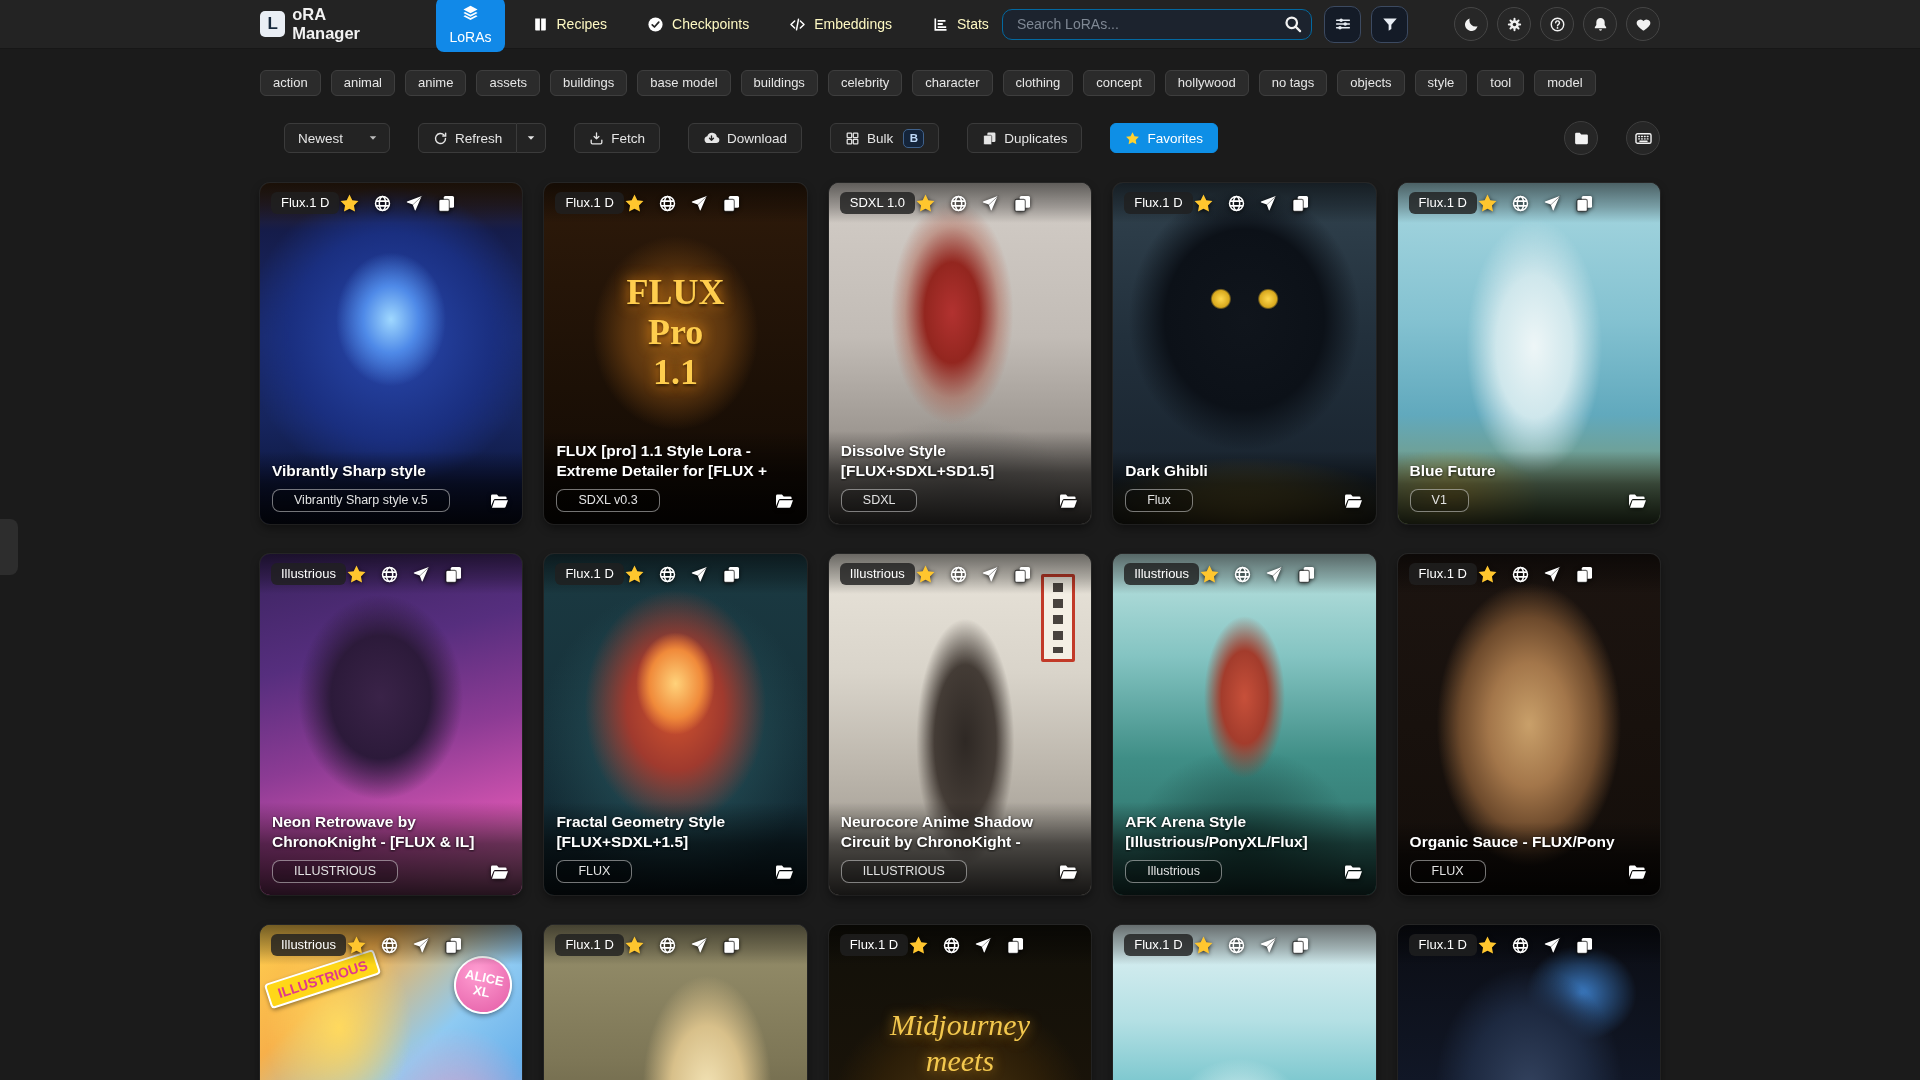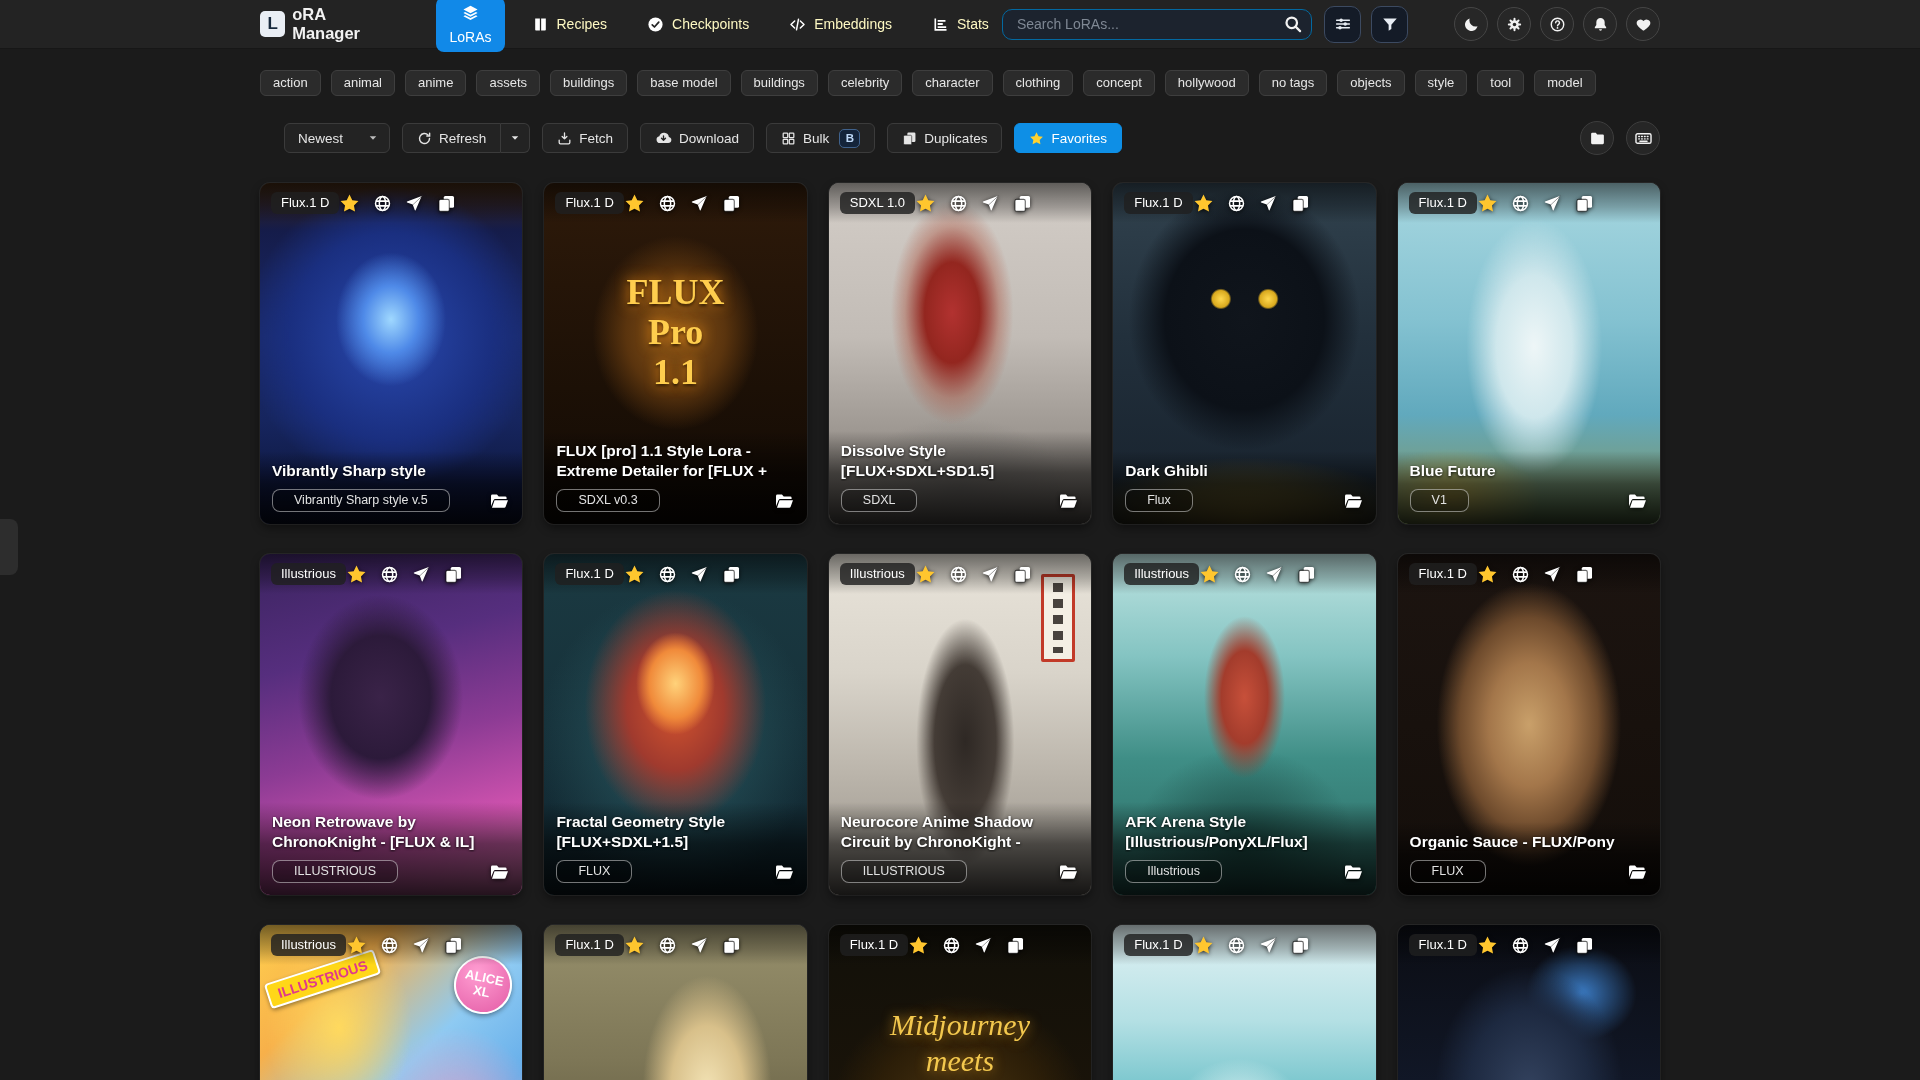--- a/index.html
+++ b/index.html
@@ -29,21 +29,21 @@
   .sq-group { display:flex; gap:10px; margin-right:46px; }
   .circ-group { display:flex; gap:9px; }
   .circ-btn { width:34px; height:34px; border-radius:50%; background:#272727; border:1px solid #454545; color:#f2f2f2; display:flex; align-items:center; justify-content:center; cursor:pointer; }
   .circ-btn .icn { width:17px; height:17px; }
 
   
   .tags { width:1400px; margin:21px auto 0; display:flex; gap:10px; flex-wrap:wrap; }
   .tag { background:#2b2b2b; border:1px solid #3e3e3e; color:#e6e6e6; font-size:13px; font-family:inherit; padding:4px 12px 5px; border-radius:6px; cursor:pointer; }
 
   
-  .toolbar { width:1400px; margin:25px auto 0; display:flex; align-items:center; gap:12px;padding-left:24px; }
+  .toolbar { width:1400px; margin:25px auto 0; display:flex; align-items:center; gap:28px;padding-left:24px; }
   .btn { height:30px; background:#232323; border:1px solid #3b3b3b; border-radius:6px; color:#e5e5e5; font-size:13.5px; font-family:inherit; display:inline-flex; align-items:center; gap:7px; padding:0 14px; cursor:pointer; }
   .btn .icn { width:15px; height:15px; }
   .select { width:106px; justify-content:space-between; padding:0 10px 0 13px; }
   .select .icn { width:12px; height:12px; color:#bdbdbd; }
   .split { display:inline-flex; }
   .split .btn.main { border-radius:6px 0 0 6px; }
   .split .btn.caret { border-radius:0 6px 6px 0; border-left:none; padding:0 8px; }
   .split .btn.caret .icn { width:12px; height:12px; }
   .key-chip { display:inline-flex; align-items:center; justify-content:center; min-width:21px; height:19px; border:1px solid #40628c; background:#14243a; border-radius:5px; color:#bfd9f7; font-size:11.5px; font-weight:bold; margin-left:3px; padding:0 4px; }
   .btn.primary { background:#0e8fe6; border-color:#0e8fe6; color:#fff; }

